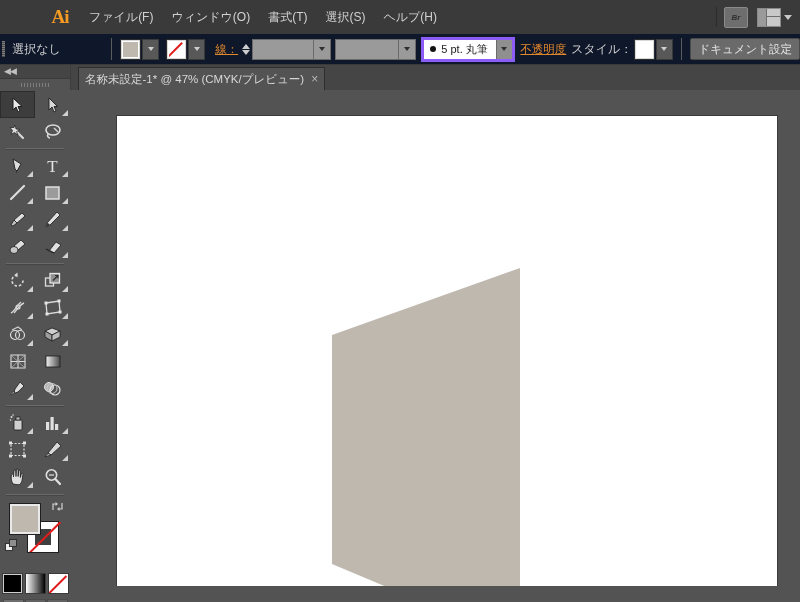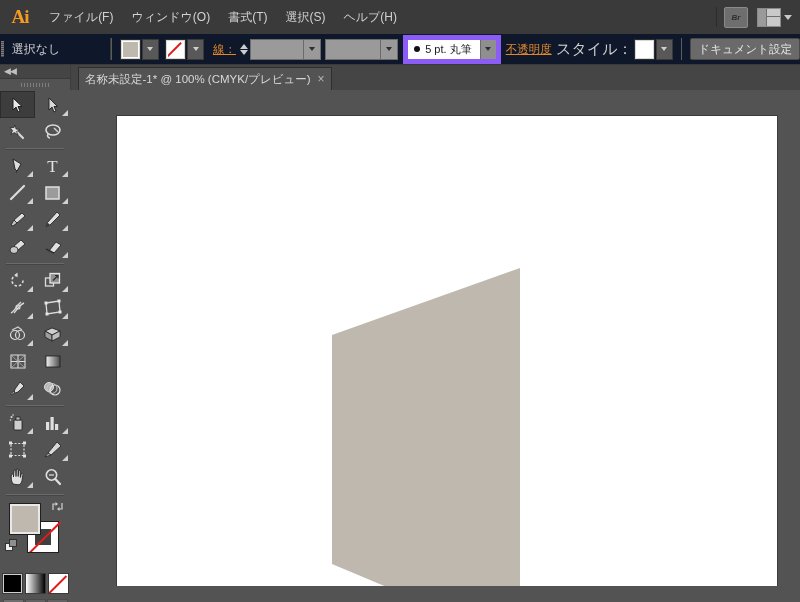--- a/index.html
+++ b/index.html
@@ -15,20 +15,21 @@
   
   .menubar{
     position:absolute;left:0;top:0;width:800px;height:34px;
     background:#3a3a3a;
     display:flex;align-items:center;
   }
   .ai-logo{
     width:40px;height:34px;display:flex;align-items:center;justify-content:center;
     font-weight:bold;font-size:19px;color:#f59a23;letter-spacing:-1px;
     font-family:"Liberation Serif","DejaVu Serif",serif;
+    padding-left:40px;
   }
   .menu-item{
     padding:0 9px;height:34px;line-height:34px;
     font-size:12px;color:#d2d2d2;white-space:nowrap;cursor:default;
   }
   .menubar-right{margin-left:auto;display:flex;align-items:center;padding-right:8px;}
   .mb-sep{width:1px;height:20px;background:#2b2b2b;margin:0 7px;}
   .br-btn{
     width:22px;height:19px;background:#6e6e6e;border:1px solid #8a8a8a;
     border-radius:2px;display:flex;align-items:center;justify-content:center;
@@ -76,27 +77,27 @@
   .stepper .dn{border-top:5px solid #cdcdcd;}
   .combo{
     height:19px;background:#9a9a9a;border:1px solid #6b6b6b;
     display:flex;align-items:center;
   }
   .combo .txt{flex:1;padding:0 4px;font-size:11px;color:#2a2a2a;white-space:nowrap;overflow:hidden;}
   .combo .btn{width:16px;height:100%;background:#9a9a9a;border-left:1px solid #6b6b6b;
     display:flex;align-items:center;justify-content:center;}
   .caret-dk{width:0;height:0;border-left:3.5px solid transparent;border-right:3.5px solid transparent;border-top:4px solid #2e2e2e;}
   .brushbox{
-    height:19px;background:#ffffff;border:5px solid #8b5cf6;display:flex;align-items:center;
+    height:19px;background:#ffffff;border:3px solid #8b5cf6;display:flex;align-items:center;
   }
   .brushbox .dot{width:6px;height:6px;border-radius:50%;background:#111;margin:0 5px 0 6px;}
   .brushbox .txt{font-size:11px;color:#1a1a1a;padding-right:8px;white-space:nowrap;}
   .brushbox .btn{width:15px;height:100%;background:#8f8f8f;border-left:1px solid #6b6b6b;
     display:flex;align-items:center;justify-content:center;}
-  .plain-label{font-size:15px;color:#d0d0d0;white-space:nowrap;}
+  .plain-label{font-size:12px;color:#d0d0d0;white-space:nowrap;}
   .doc-btn{
     height:20px;background:#6a6a6a;border:1px solid #4a4a4a;border-radius:2px;
     display:flex;align-items:center;padding:0 7px;font-size:11.5px;color:#e4e4e4;white-space:nowrap;
   }
 
   
   .tabbar{
     position:absolute;left:70px;top:65px;width:730px;height:25px;
     background:#454545;border-bottom:1px solid #2e2e2e;
   }
@@ -282,21 +283,21 @@
         </div>
     </div>
 
     <div class="cb-sep"></div>
 
     <div class="doc-btn">ドキュメント設定</div>
   </div>
 
   <div class="tabbar">
     <div class="tab">
-      <span class="title">名称未設定-1* @ 100% (CMYK/プレビュー)</span>
+      <span class="title">名称未設定-1* @ 47% (CMYK/プレビュー)</span>
       <span class="x">×</span>
     </div>
   </div>
 
   <div class="toolpanel">
     <div class="tp-head">
       <span class="dblarrow">◀◀</span>
     </div>
     <div class="tp-grip">
         <i></i>

